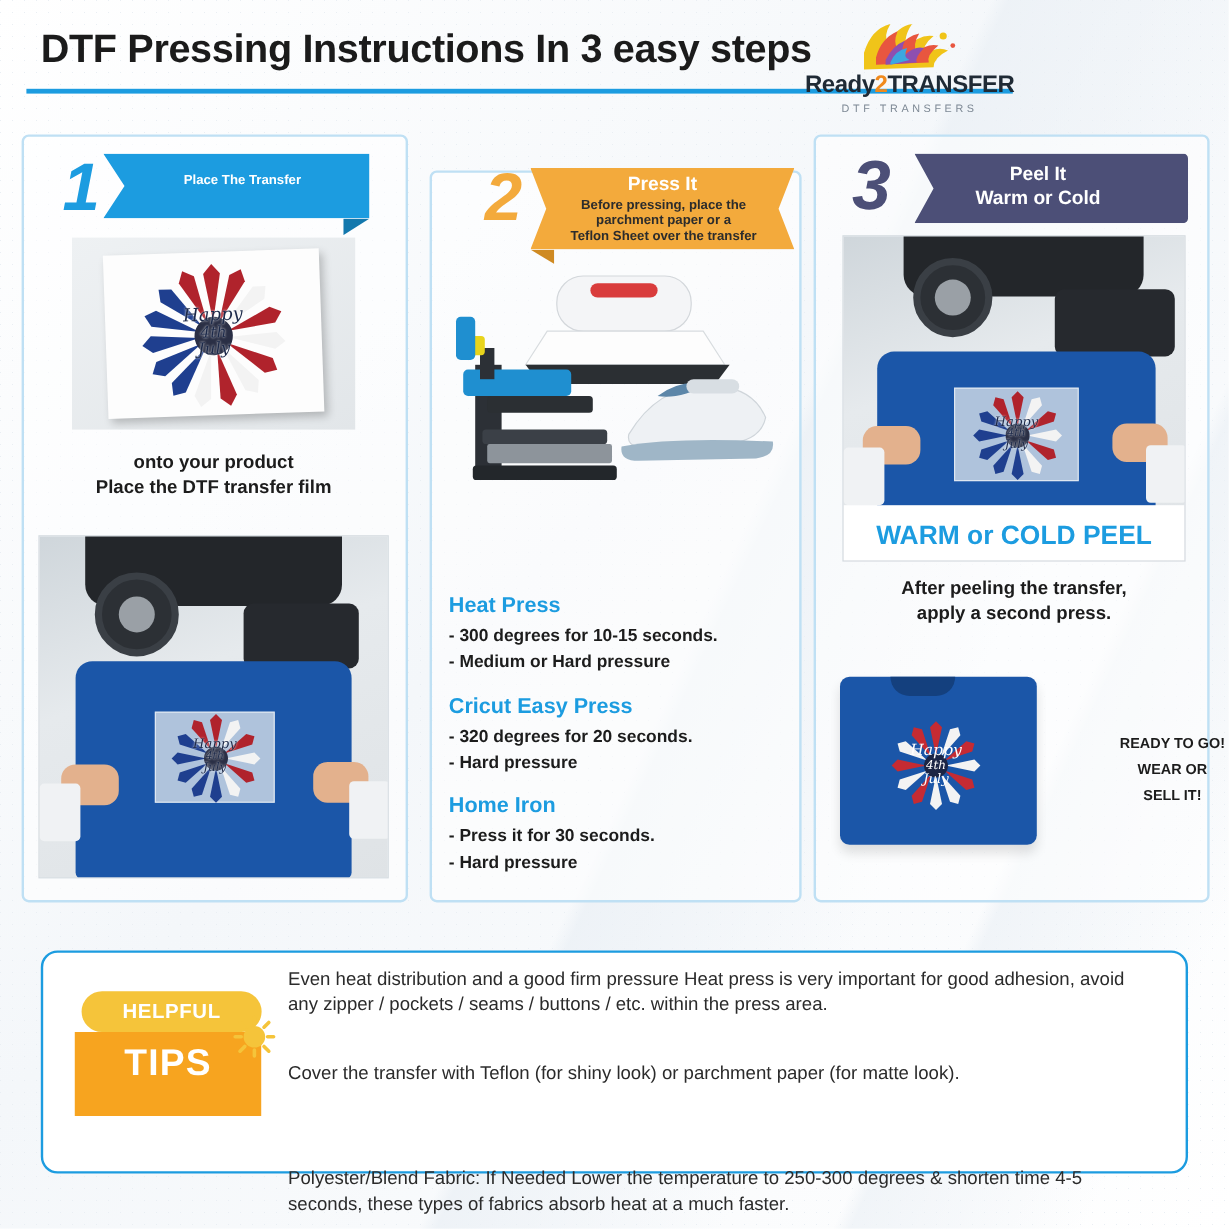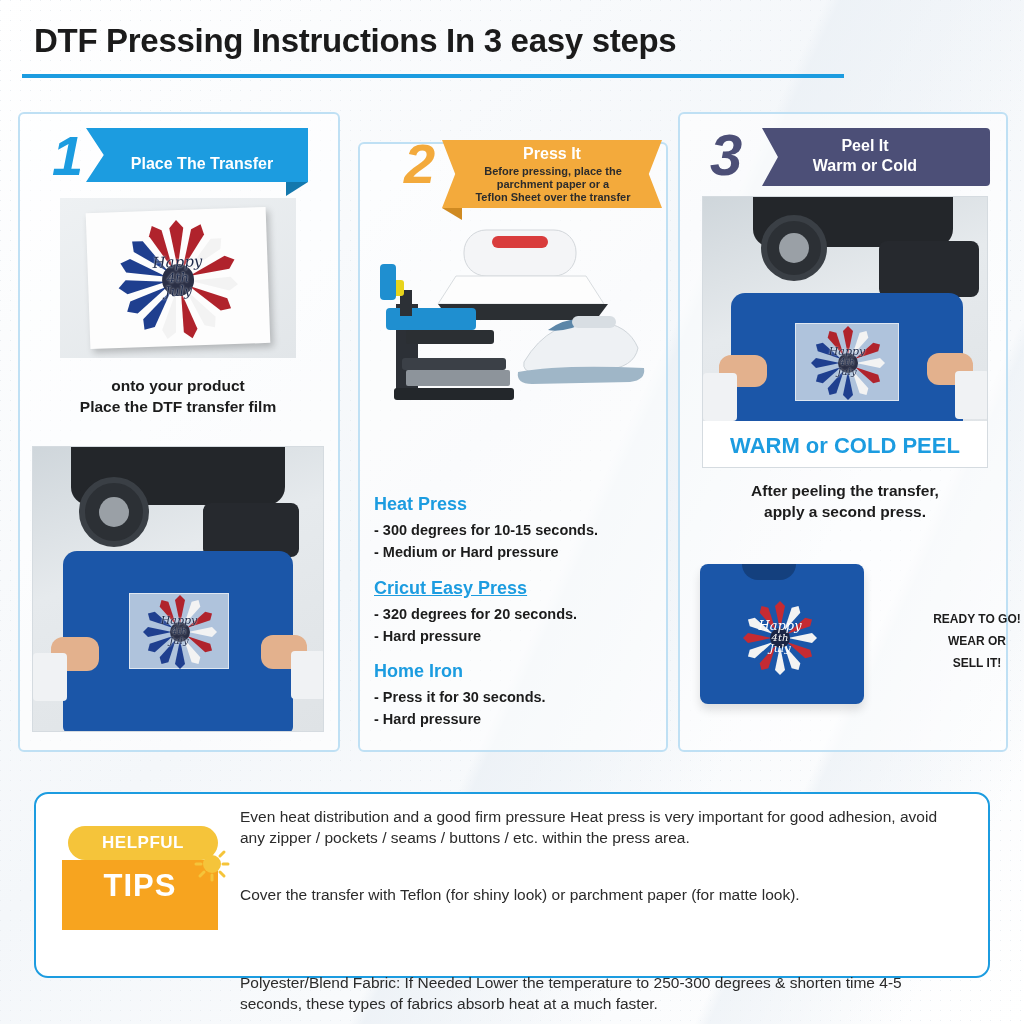--- a/index.html
+++ b/index.html
@@ -82,22 +82,21 @@
     clip-path: polygon(0 0, 100% 0, 100% 100%, 0 100%, 8% 50%);
     left: 44px; width: 222px;
   }
   #b1 .tail {
     position: absolute; left: 244px; top: 54px; width: 22px; height: 14px;
     background: #1378ad; clip-path: polygon(0 0, 100% 0, 0 100%);
   }
   #b1 .stepnum { left: 10px; top: 0px; color: #1c9ce0; }
   #b1 .btext {
     position: absolute; left: 60px; top: 16px; width: 200px;
-    font-size: 16px;
-    margin-top: 11px;
+    font-size: 11px;
   }
 
   #b2 { left: 400px; top: 140px; width: 262px; height: 68px; }
   #b2 .ribbon {
     background: #f3aa3c;
     clip-path: polygon(0 0, 100% 0, 94% 50%, 100% 100%, 0 100%, 6% 50%);
     left: 42px; width: 220px;
   }
   #b2 .tail {
     position: absolute; left: 42px; top: 68px; width: 20px; height: 12px;
@@ -208,20 +207,36 @@
 </style>
 </head>
 <body>
 
 <div class="page">
 
   <div class="header">
     <div class="title">DTF Pressing Instructions In 3 easy steps</div>
     <div class="title-rule"></div>
 
+    <div class="logo">
+      <div class="logo-splash">
+        <svg width="180" height="46" viewBox="0 0 180 46">
+          <path d="M52 30 q6 -20 22 -24 q-6 10 -2 16 q8 -14 20 -16 q-8 12 -4 20 q10 -12 22 -10 q-10 8 -8 16 q10 -8 20 -4 q-12 6 -12 14 l-58 2 z" fill="#f0c419"></path>
+          <path d="M62 34 q4 -16 18 -22 q-4 10 0 14 q8 -10 18 -12 q-6 10 -2 16 q8 -8 18 -6 q-10 8 -8 14 l-44 2 z" fill="#e8563f"></path>
+          <path d="M70 36 q6 -12 16 -16 q-4 8 0 12 q8 -8 16 -6 q-8 8 -6 12 l-26 2 z" fill="#8e4fb0"></path>
+          <path d="M74 38 q4 -10 14 -12 q-4 8 2 10 l-16 4 z" fill="#3ba7e0"></path>
+          <circle cx="118" cy="16" r="3" fill="#f0c419"></circle>
+          <circle cx="126" cy="24" r="2" fill="#e8563f"></circle>
+        </svg>
+      </div>
+      <div class="logo-word">
+        <span>Ready</span><span class="two">2</span><span>TRANSFER</span>
+      </div>
+      <div class="logo-sub">DTF TRANSFERS</div>
+    </div>
   </div>
 
   <div class="col" id="col1"></div>
 
   <div class="banner" id="b1">
     <div class="ribbon"></div>
     <div class="tail"></div>
     <div class="stepnum">1</div>
     <div class="btext">Place The Transfer</div>
   </div>
@@ -347,21 +362,21 @@
         <path d="M176 118 q24 -18 52 -6 q-14 -2 -28 4 q-14 4 -24 2 z" fill="#5c86a8"></path>
         <rect x="200" y="104" width="44" height="12" rx="6" fill="#d8dee3"></rect>
       </g>
     </svg>
   </div>
 
   <div class="mtitle" style="left:374px; top:494px;">Heat Press</div>
   <div class="mline" style="left:374px; top:522px;">- 300 degrees for 10-15 seconds.</div>
   <div class="mline" style="left:374px; top:544px;">- Medium or Hard pressure</div>
 
-  <div class="mtitle" style="left:374px; top:578px;text-decoration:underline;">Cricut Easy Press</div>
+  <div class="mtitle" style="left:374px; top:578px;">Cricut Easy Press</div>
   <div class="mline" style="left:374px; top:606px;">- 320 degrees for 20 seconds.</div>
   <div class="mline" style="left:374px; top:628px;">- Hard pressure</div>
 
   <div class="mtitle" style="left:374px; top:661px;">Home Iron</div>
   <div class="mline" style="left:374px; top:689px;">- Press it for 30 seconds.</div>
   <div class="mline" style="left:374px; top:711px;">- Hard pressure</div>
 
   <div class="col" id="col3"></div>
 
   <div class="banner" id="b3">

